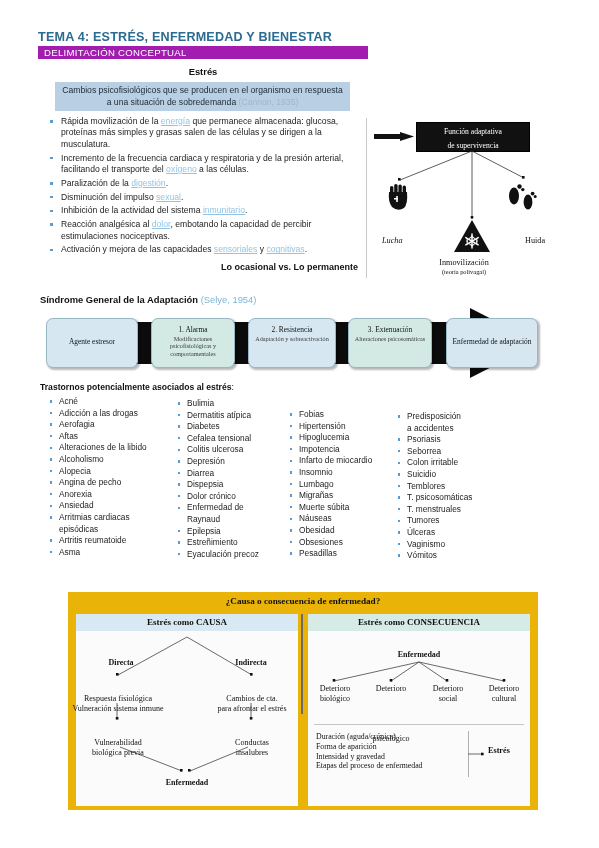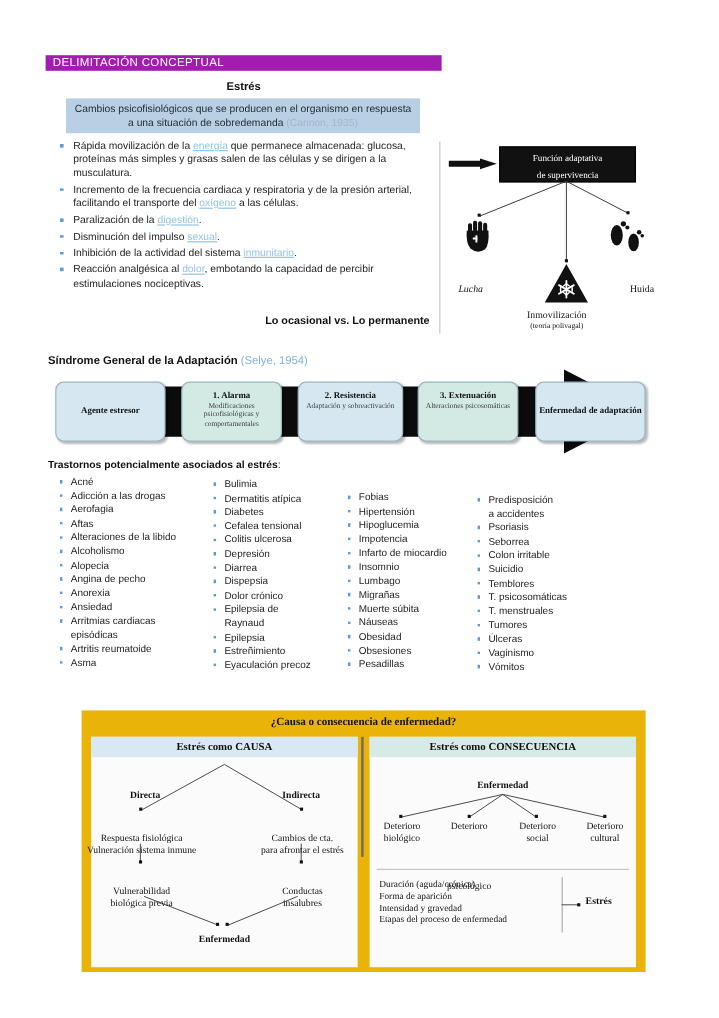--- a/index.html
+++ b/index.html
@@ -48,21 +48,21 @@
   .lbl-huida{left:142px;top:118px;padding-left:11px;}
   .lbl-inmov{left:44px;top:140px;width:96px;text-align:center;}
   .lbl-poli{left:44px;top:150px;width:96px;text-align:center;font-size:6.4px;}
 
   
   .sga-h{position:absolute;left:40px;top:294px;font-size:9.4px;font-weight:bold;color:#111;}
   .sga-h .cit{color:#7fb4d8;font-weight:normal;}
   .sga-wrap{position:absolute;left:38px;top:308px;width:522px;height:70px;}
   .stage{position:absolute;top:10px;height:50px;border:1px solid #9ab7c4;border-radius:7px;
          box-sizing:border-box;box-shadow:1.5px 1.5px 2px rgba(0,0,0,.28);}
-  .stage .st{display:block;text-align:center;font-size:7.4px;font-weight:bold;color:#111;
+  .stage .st{display:block;text-align:center;font-size:7.4px;font-weight:normal;color:#111;
              font-family:"Liberation Serif",serif;padding-top:5px;line-height:9px;}
   .stage .sb{display:block;text-align:center;font-size:6.2px;color:#3d3d3d;line-height:7.4px;
              font-family:"Liberation Serif",serif;padding:1px 3px 0;}
   .stage.mid .st{padding-top:6px;}
   .stage.only .st{padding-top:18px;}
   .blue{background:#d6e7f2;}
   .teal{background:#d3e9e4;}
 
   
   .tr-h{position:absolute;left:40px;top:382px;font-size:8.6px;font-weight:bold;color:#111;}
@@ -95,40 +95,42 @@
         font-family:"Liberation Serif",serif;color:#111;}
   .vsep{position:absolute;width:1px;background:#b0b0b0;}
 
   svg{overflow:visible;}
 </style>
 </head>
 <body>
 
 <div class="page">
 
+  <div class="doc-title">TEMA 4: ESTRÉS, ENFERMEDAD Y BIENESTAR</div>
   <div class="section-bar">
     <span>DELIMITACIÓN CONCEPTUAL</span>
   </div>
 
   <div class="estres-h">Estrés</div>
 
   <div class="defbox">
     <div class="dtxt">
       <span>Cambios psicofisiológicos que se producen en el organismo en respuesta a una situación de sobredemanda</span>
       <span class="cite">(Cannon, 1935)</span>
     </div>
   </div>
 
   <div class="blist" id="bullet-list">
       <div class="bitem"><span>Rápida movilización de la </span><span class="hl">energía</span><span> que permanece almacenada: glucosa, proteínas más simples y grasas salen de las células y se dirigen a la musculatura.</span></div>
       <div class="bitem"><span>Incremento de la frecuencia cardiaca y respiratoria y de la presión arterial, facilitando el transporte del </span><span class="hl">oxígeno</span><span> a las células.</span></div>
       <div class="bitem"><span>Paralización de la </span><span class="hl">digestión</span><span>.</span></div>
       <div class="bitem"><span>Disminución del impulso </span><span class="hl">sexual</span><span>.</span></div>
       <div class="bitem"><span>Inhibición de la actividad del sistema </span><span class="hl">inmunitario</span><span>.</span></div>
       <div class="bitem"><span>Reacción analgésica al </span><span class="hl">dolor</span><span>, embotando la capacidad de percibir estimulaciones nociceptivas.</span></div>
+      <div class="bitem"><span>Activación y mejora de las capacidades </span><span class="hl">sensoriales</span><span> y </span><span class="hl">cognitivas</span><span>.</span></div>
     </div>
   <div class="ocasional">Lo ocasional vs. Lo permanente</div>
   <div class="vrule"></div>
 
   <div class="adapt">
     <svg class="inarrow" viewBox="0 0 40 9">
       <path d="M0,2 L26,2 L26,0 L40,4.5 L26,9 L26,7 L0,7 Z" fill="#111"></path>
     </svg>
     <div class="fabox">
       <span>Función adaptativa</span>
@@ -238,21 +240,21 @@
       <div class="dcol" style="left: 176px; top: 398px;">
         <div class="ditem">Bulimia</div>
         <div class="ditem">Dermatitis atípica</div>
         <div class="ditem">Diabetes</div>
         <div class="ditem">Cefalea tensional</div>
         <div class="ditem">Colitis ulcerosa</div>
         <div class="ditem">Depresión</div>
         <div class="ditem">Diarrea</div>
         <div class="ditem">Dispepsia</div>
         <div class="ditem">Dolor crónico</div>
-        <div class="ditem">Epilepsia de</div>
+        <div class="ditem">Enfermedad de</div>
         <div class="dcont">Raynaud</div>
         <div class="ditem">Epilepsia</div>
         <div class="ditem">Estreñimiento</div>
         <div class="ditem">Eyaculación precoz</div>
       </div>
       <div class="dcol" style="left: 288px; top: 409px;">
         <div class="ditem">Fobias</div>
         <div class="ditem">Hipertensión</div>
         <div class="ditem">Hipoglucemia</div>
         <div class="ditem">Impotencia</div>

